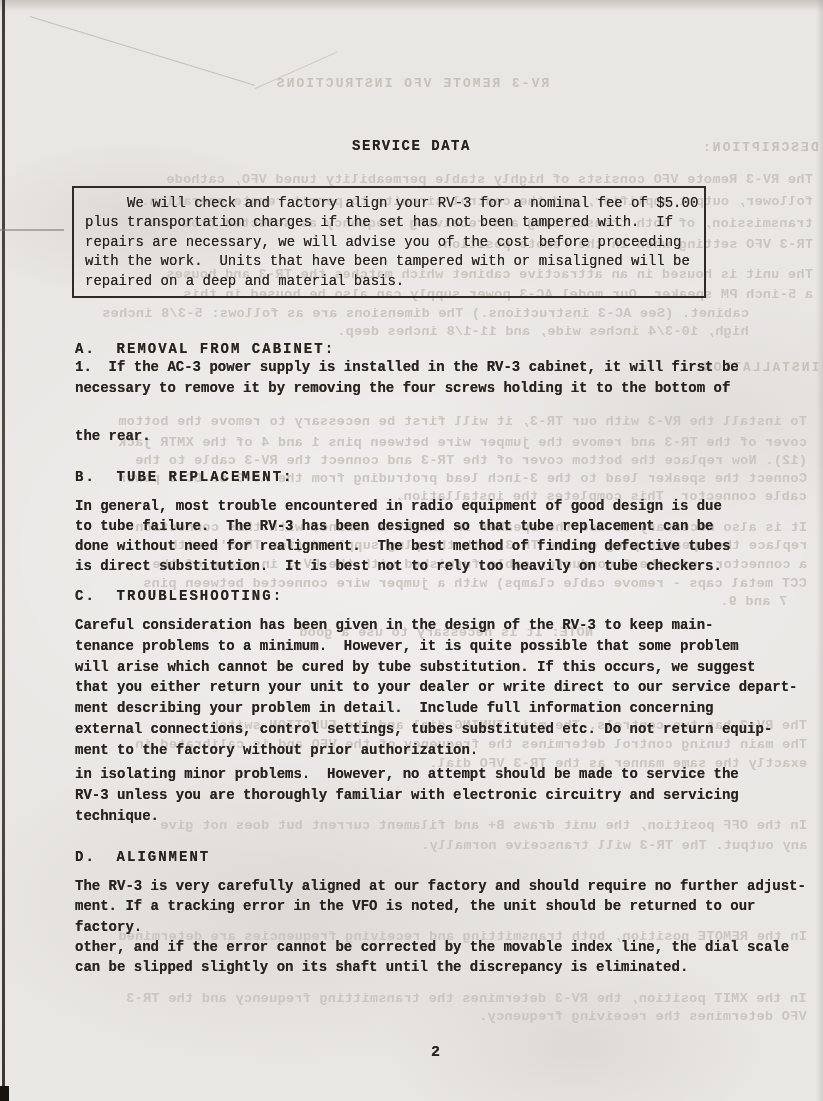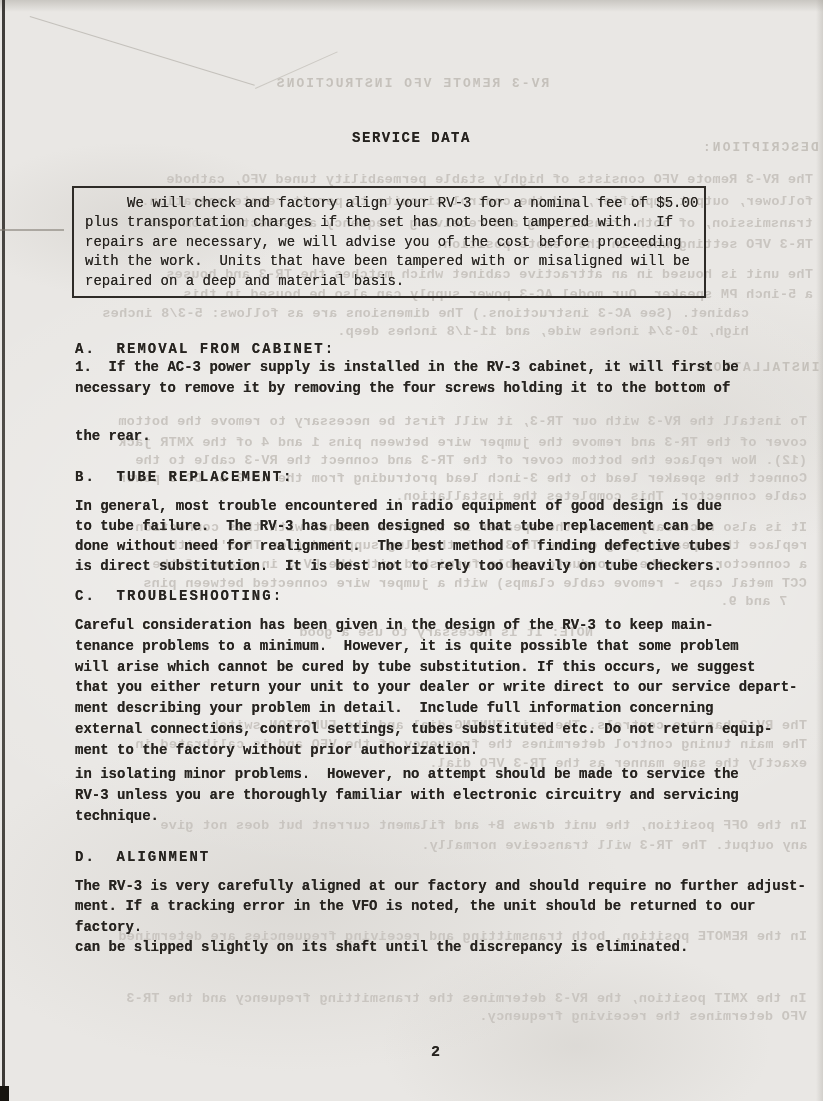--- a/index.html
+++ b/index.html
@@ -27,21 +27,21 @@
                 background:rgba(160,155,147,0.5); transform:rotate(17deg); transform-origin:left top; }
   .crease-b   { position:absolute; left:255px; top:88px; width:90px; height:1px;
                 background:rgba(168,163,155,0.45); transform:rotate(-24deg); transform-origin:left top; }
   
   #ghost-layer { position:absolute; inset:0; z-index:1; }
   .ghost { position:absolute; font-size:13.5px; font-weight:700; letter-spacing:.3px;
            color:#c9c5c0; white-space:pre; transform:scaleX(-1); }
   .ghost.gh-head { letter-spacing:2px; color:#c5c1bb; font-size:13px; }
   .ghost.gh-center { left:50%; transform:translateX(-50%) scaleX(-1); }
   
-  #title { position:absolute; z-index:2; top:130px; left:0; right:0; text-align:center;
+  #title { position:absolute; z-index:2; top:138px; left:0; right:0; text-align:center;
            font-size:14px; font-weight:700; letter-spacing:1.5px;
            text-shadow:0 0 .5px rgba(35,32,28,.7); }
   #notice-box { position:absolute; z-index:2; top:186px; left:72px; width:617px;
                 border:2.5px solid #2e2b27; padding:6px 2px 5px 11px;
                 font-size:14px; font-weight:400; line-height:19.4px;
                 text-shadow:0 0 .5px rgba(35,32,28,.7); background:transparent; }
   #notice-box div { white-space:pre; }
   #content { position:absolute; inset:0; z-index:2; }
   .heading { position:absolute; left:75px; font-size:14px; font-weight:700;
              letter-spacing:2px; white-space:pre; text-shadow:0 0 .5px rgba(35,32,28,.7); }
@@ -135,18 +135,19 @@
         <div>RV-3 unless you are thoroughly familiar with electronic circuitry and servicing</div>
         <div>technique.</div>
       </div>
       <div class="heading" style="top: 849px;">D.  ALIGNMENT</div>
       <div class="para" style="top: 876px; line-height: 20.3px;">
         <div>The RV-3 is very carefully aligned at our factory and should require no further adjust-</div>
         <div>ment. If a tracking error in the VFO is noted, the unit should be returned to our</div>
         <div>factory.</div>
       </div>
       <div class="para" style="top: 937px; line-height: 20.3px;">
+        <div>other, and if the error cannot be corrected by the movable index line, the dial scale</div>
         <div>can be slipped slightly on its shaft until the discrepancy is eliminated.</div>
       </div>
     </div>
 
   <div id="page-number">2</div>
 </div>
 
 </body></html>

